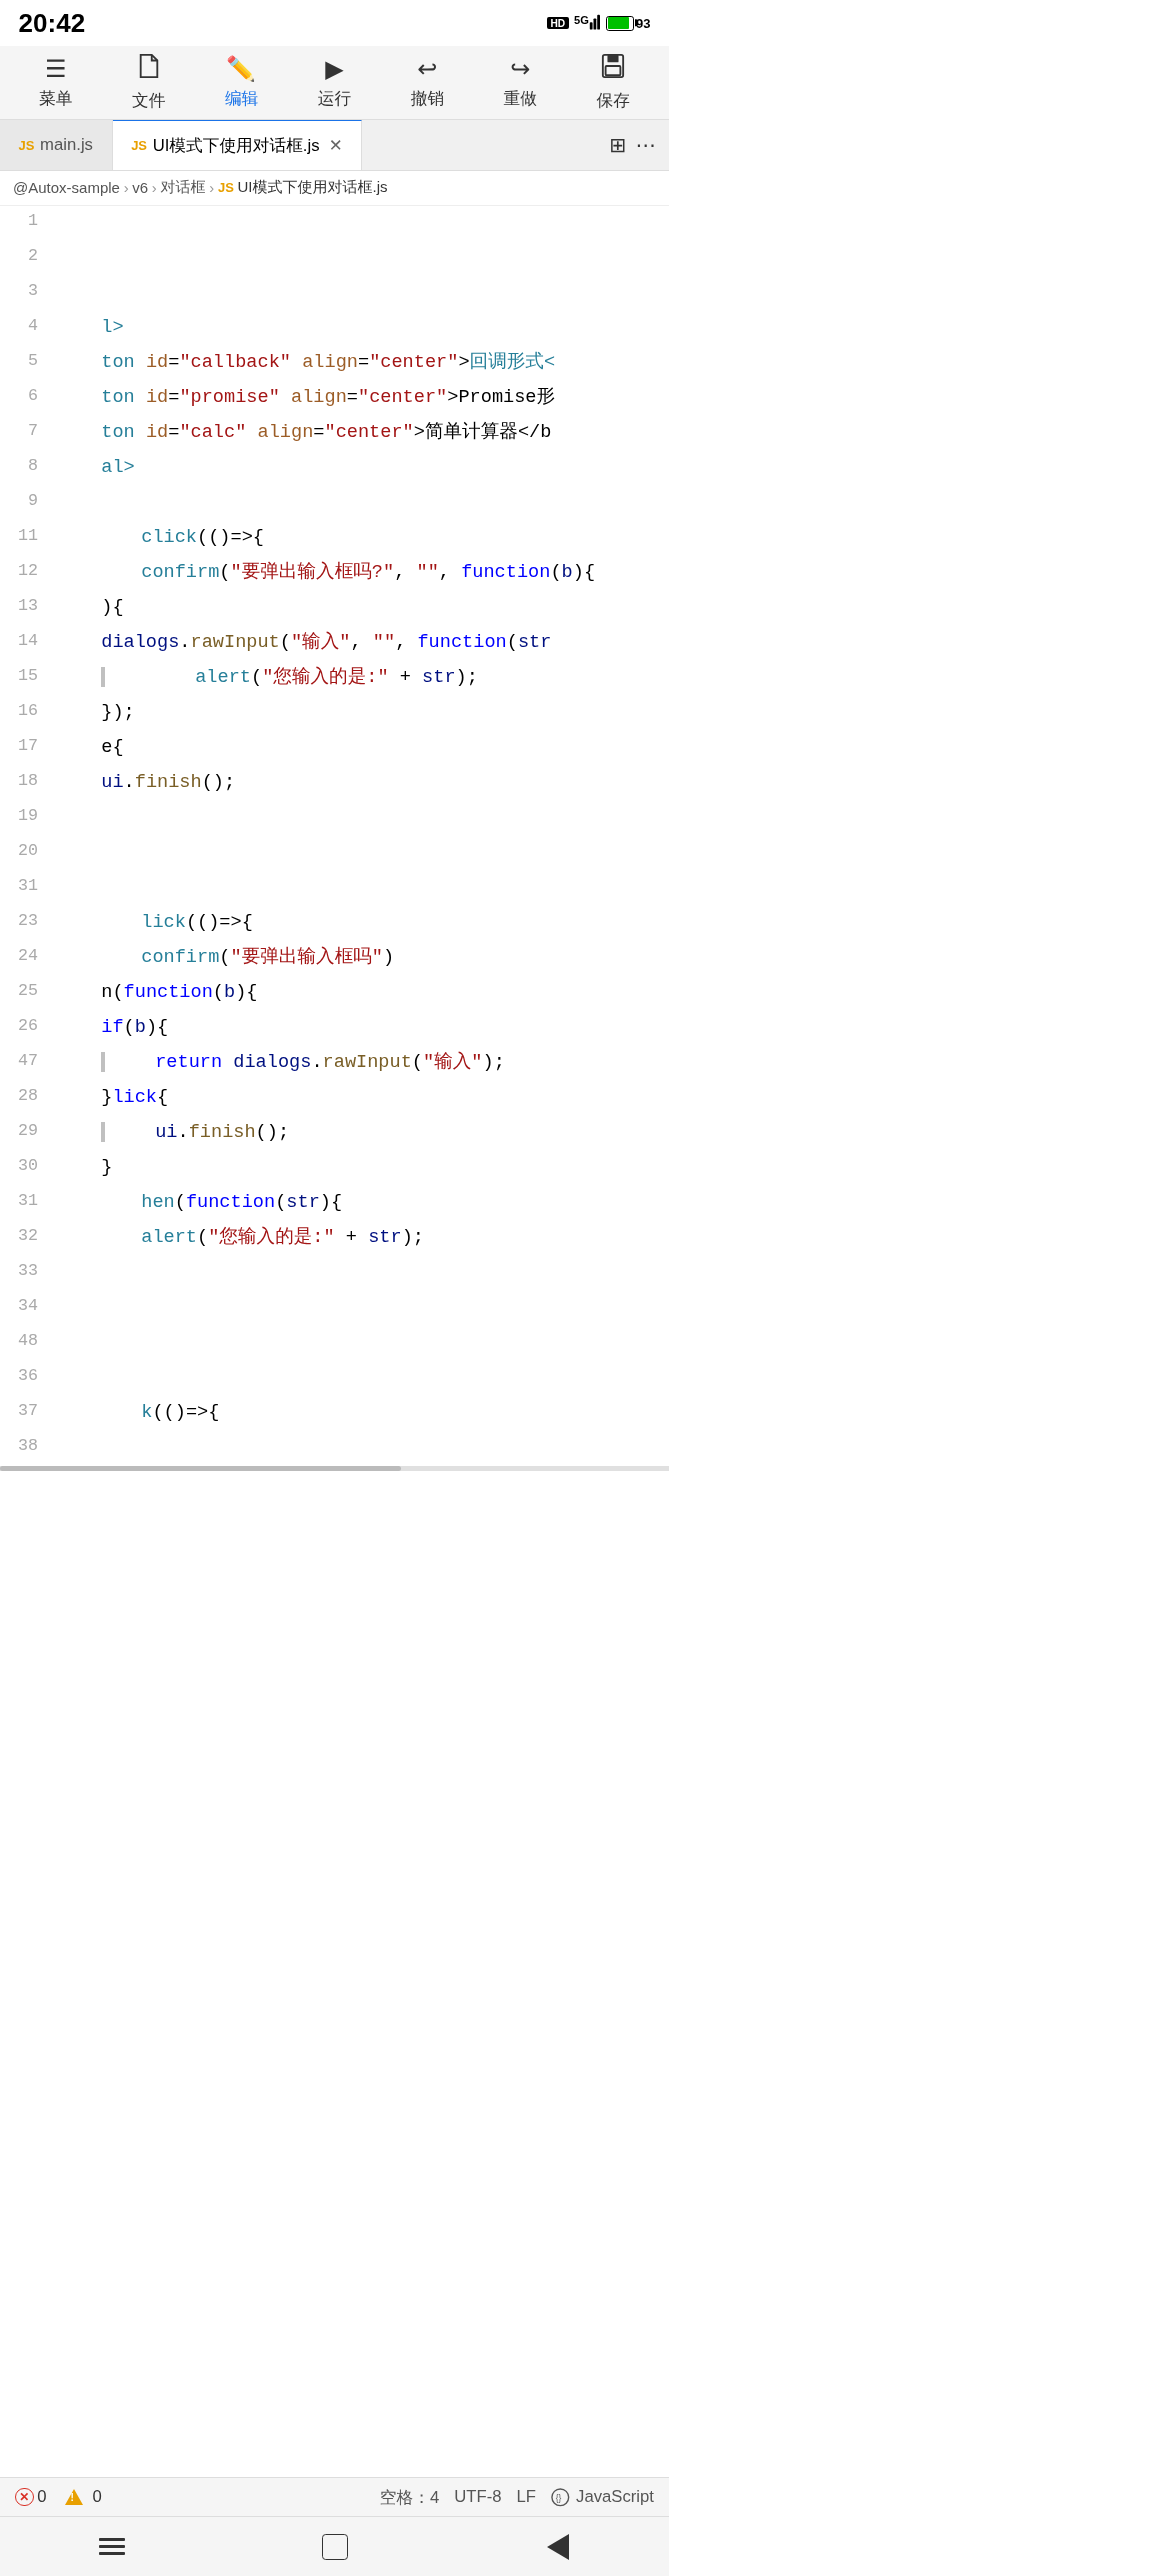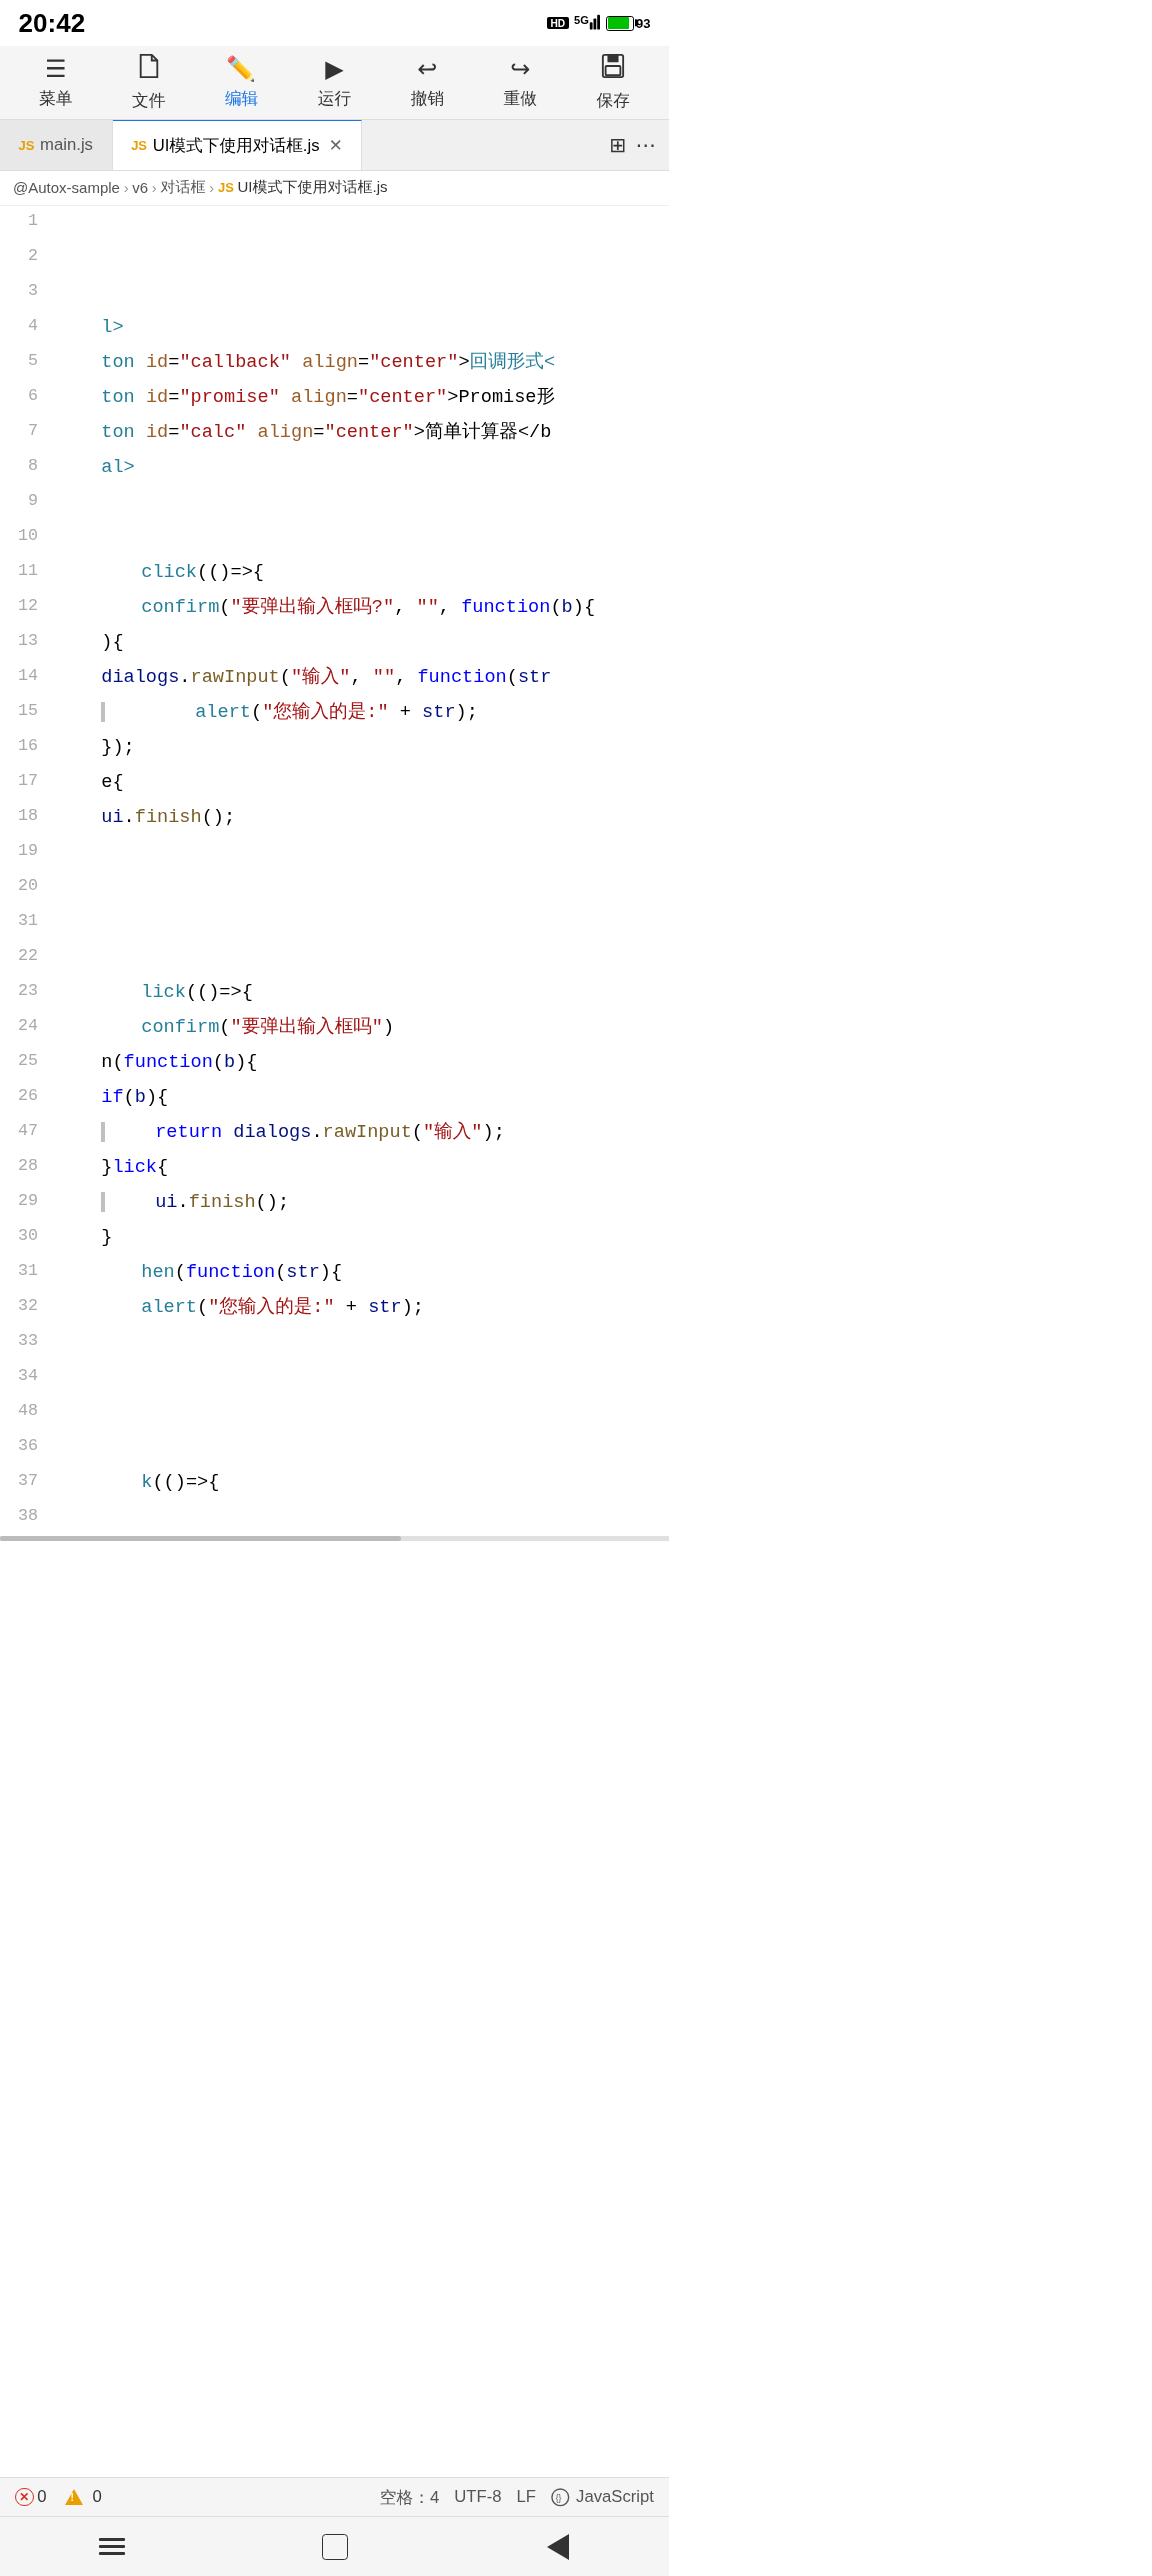--- a/index.html
+++ b/index.html
@@ -474,24 +474,20 @@
   </div>
   <div class="code-line">
     <span class="line-num">8</span>
     <span class="line-content">    <span class="c-tag">al&gt;</span></span>
   </div>
   <div class="code-line">
     <span class="line-num">9</span>
     <span class="line-content"></span>
   </div>
   <div class="code-line">
-    <span class="line-num">10</span>
-    <span class="line-content"></span>
-  </div>
-  <div class="code-line">
     <span class="line-num">11</span>
     <span class="line-content">    <span class="c-teal">click</span><span>(()=&gt;{</span></span>
   </div>
   <div class="code-line">
     <span class="line-num">12</span>
     <span class="line-content">    <span class="c-teal">confirm</span>(<span class="c-str">"要弹出输入框吗?"</span>, <span class="c-str">""</span>, <span class="c-blue">function</span>(<span class="c-var">b</span>){</span>
   </div>
   <div class="code-line">
     <span class="line-num">13</span>
     <span class="line-content">    )<span>{</span></span>
@@ -519,24 +515,20 @@
   <div class="code-line">
     <span class="line-num">19</span>
     <span class="line-content"></span>
   </div>
   <div class="code-line">
     <span class="line-num">20</span>
     <span class="line-content"></span>
   </div>
   <div class="code-line">
     <span class="line-num">31</span>
-    <span class="line-content"></span>
-  </div>
-  <div class="code-line">
-    <span class="line-num">22</span>
     <span class="line-content"></span>
   </div>
   <div class="code-line">
     <span class="line-num">23</span>
     <span class="line-content">    <span class="c-teal">lick</span><span>(()=&gt;{</span></span>
   </div>
   <div class="code-line">
     <span class="line-num">24</span>
     <span class="line-content">    <span class="c-teal">confirm</span>(<span class="c-str">"要弹出输入框吗"</span>)</span>
   </div>

